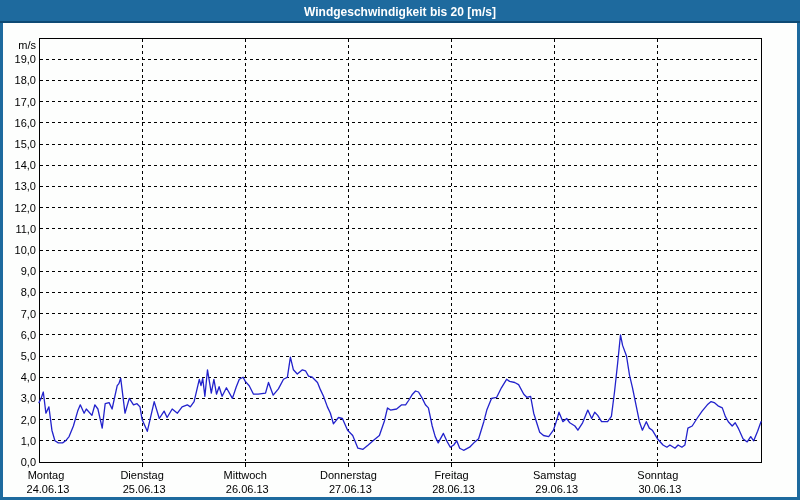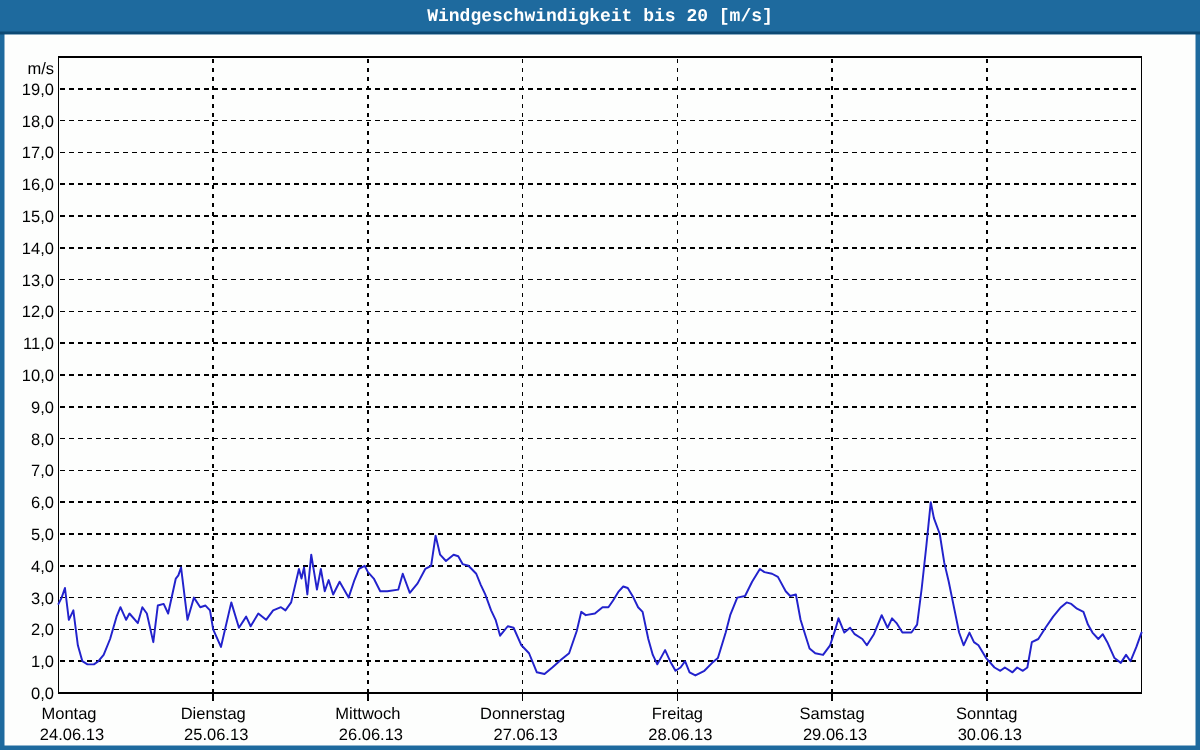--- a/index.html
+++ b/index.html
@@ -9,21 +9,20 @@
     background:#1E6A9E;
     font-family:"Liberation Sans", sans-serif;
     overflow:hidden;
   }
   .titlebar{
     position:absolute;left:0;top:0;width:800px;height:21px;
     background:#1E6A9E;
     border-bottom:2px solid #0D4A74;
     text-align:center;
     line-height:21px;
-    font-family:Liberation Mono, monospace;
   }
   .titlebar span{
     color:#FFFFFF;
     font-size:12px;
     font-weight:bold;
   }
   .content{
     position:absolute;left:3px;top:23px;width:794px;height:474px;
     background:#FDFEFD;
   }

